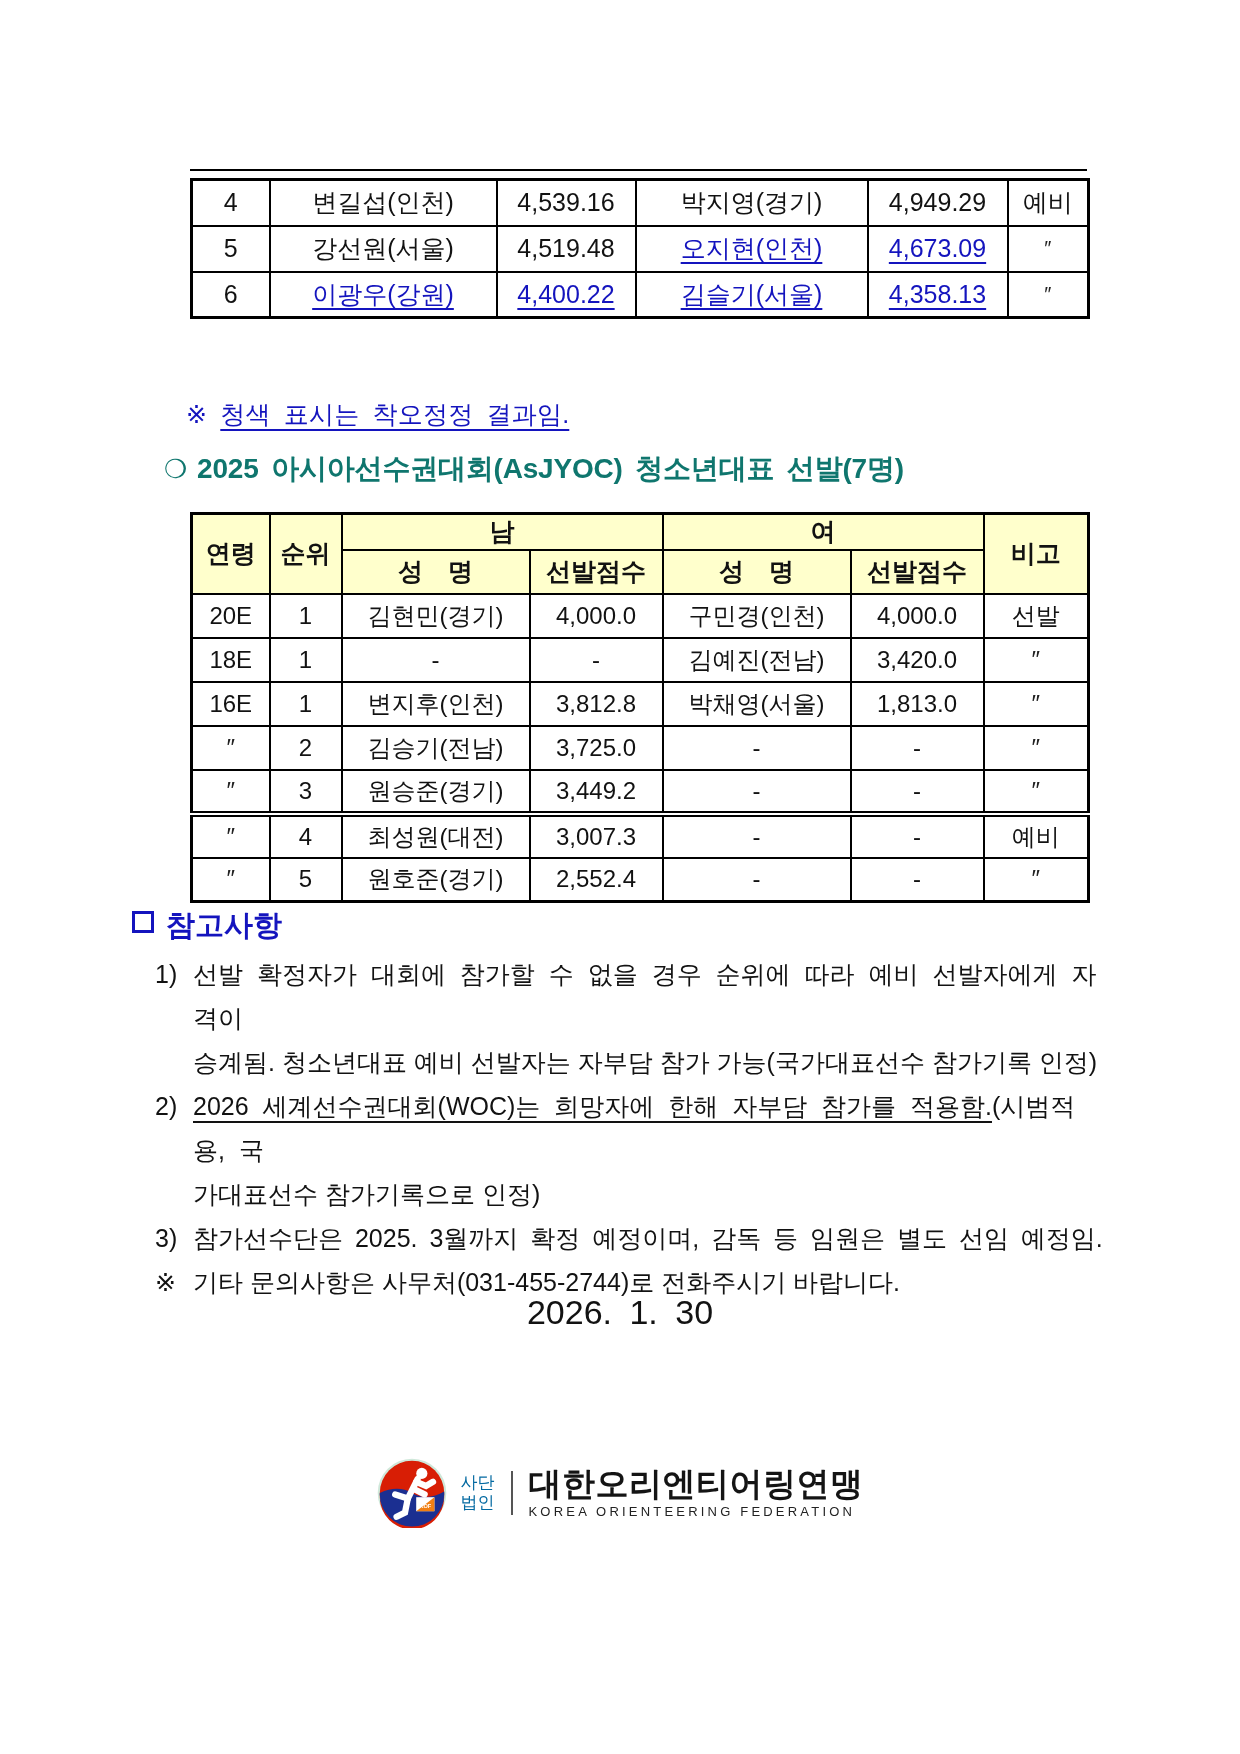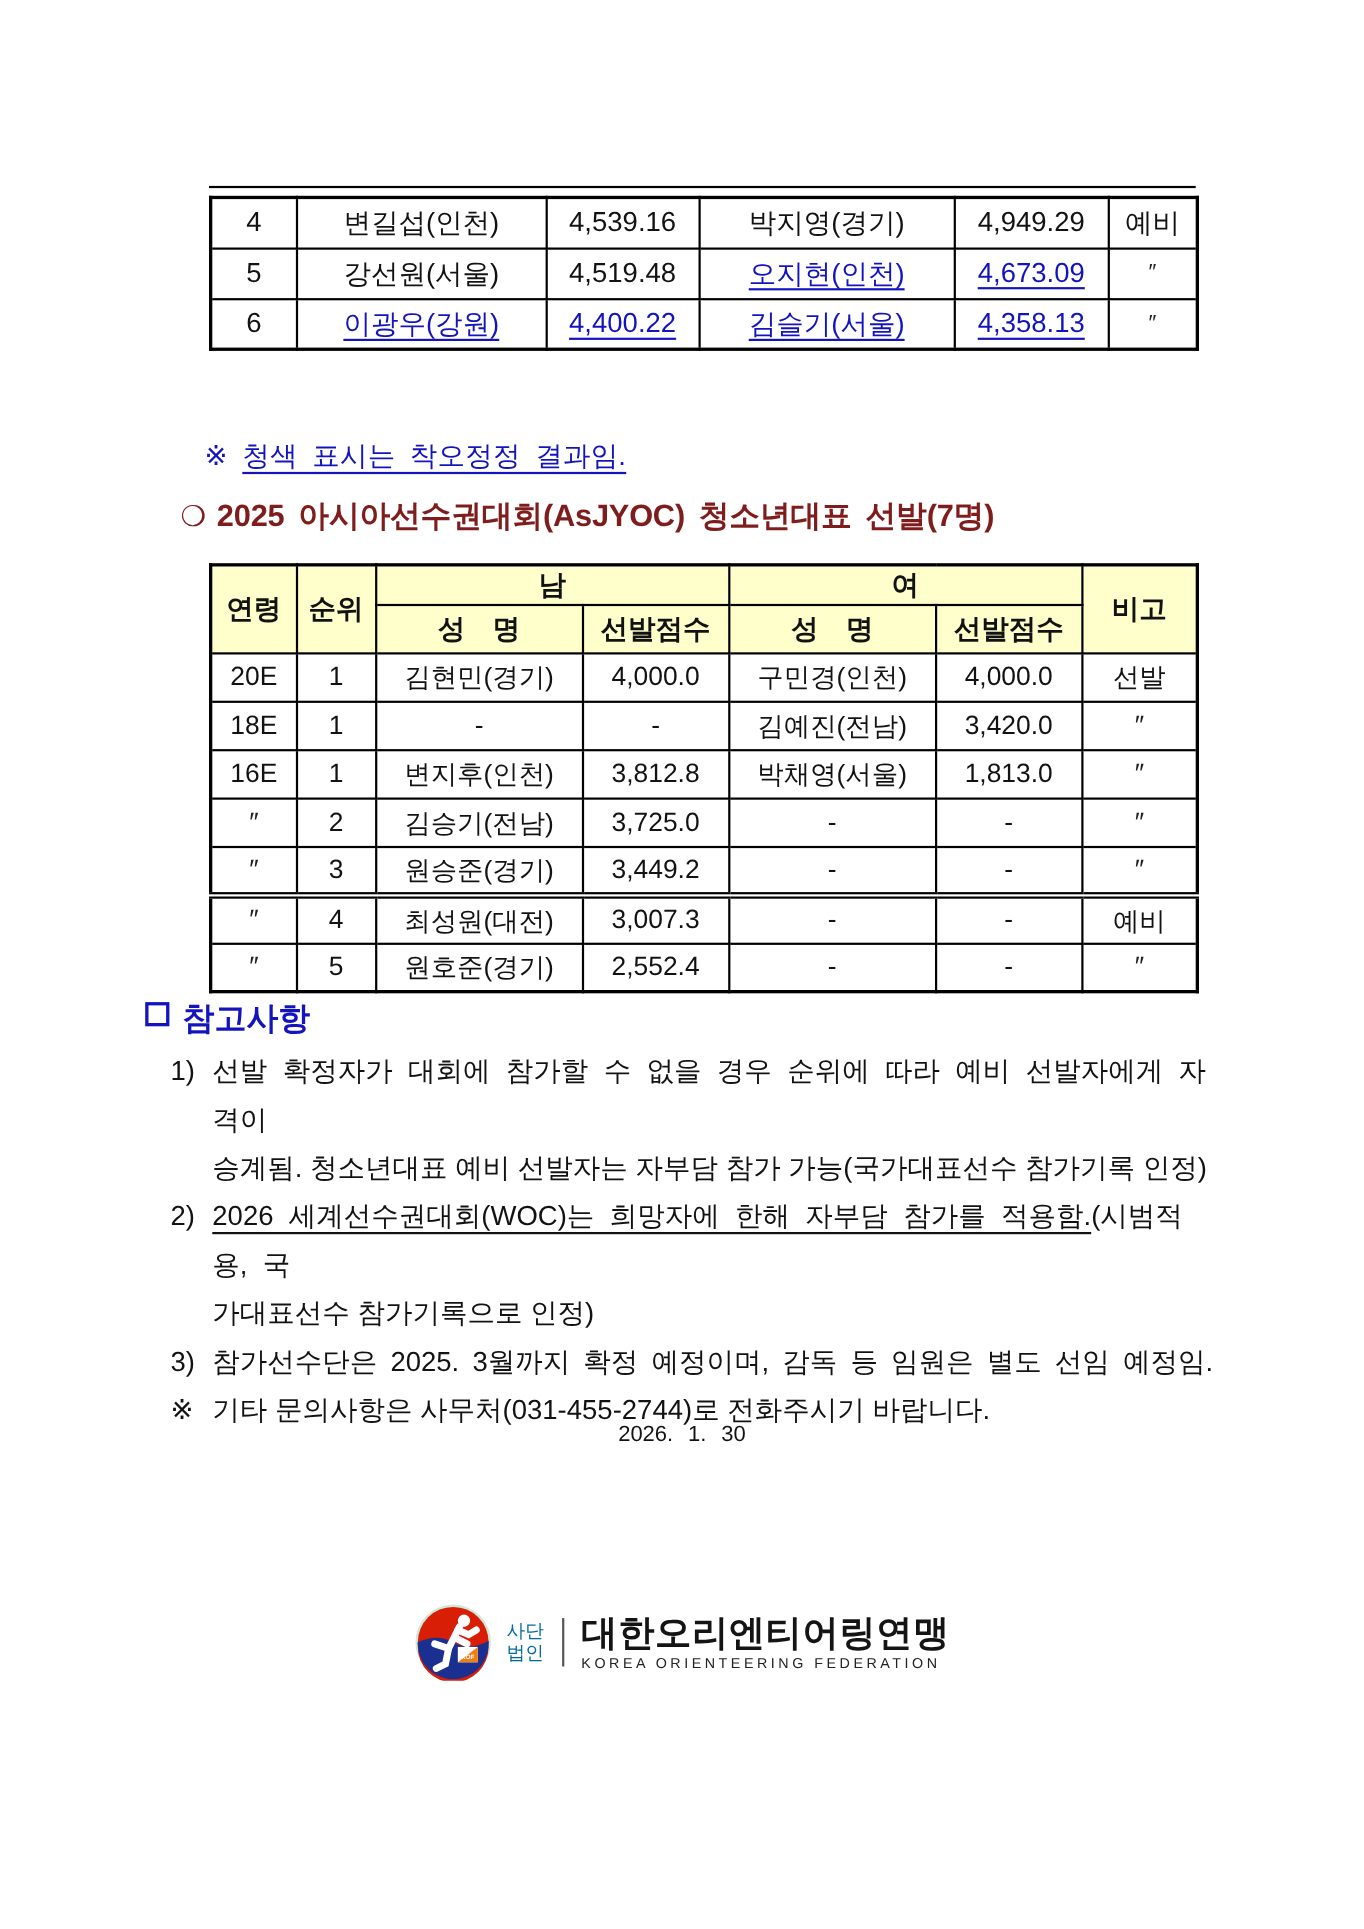--- a/index.html
+++ b/index.html
@@ -29,37 +29,37 @@
   .table2 td { height:44px; font-size:24px; }
   .table2 tr.group-split td { border-bottom:6px double #000; }
 
   .corrected { color:#1414BE; text-decoration:underline; text-underline-offset:5px; text-decoration-thickness:2px; }
   .ditto { font-size:20px; color:#222; }
 
   
   .note { position:absolute; left:186px; font-size:25px; letter-spacing:0.2px; word-spacing:6px; }
   .note-blue { color:#1414BE; }
   .note-blue .u { text-decoration:underline; text-underline-offset:6px; text-decoration-thickness:2px; }
-  .sec-title { position:absolute; left:164px; top:450px; font-size:28px; font-weight:bold; color:#7f1d1d;
+  .sec-title { position:absolute; left:164px; top:450px; font-size:28px; font-weight:bold; color:#0f766e;
                letter-spacing:-0.2px; word-spacing:5px; }
   .sec-title .bullet { font-weight:normal; font-size:26px; margin-right:10px; }
 
   .remarks-title { position:absolute; left:132px; top:906px; font-size:29px; font-weight:bold; color:#1414BE; }
   .remarks-title .sq { display:inline-block; width:22px; height:22px; border:3px solid #1414BE;
                        margin-right:12px; vertical-align:2px; }
   .remarks { position:absolute; left:155px; top:952px; width:950px; font-size:25px; line-height:44px;
              color:#121212; }
   .remark-line { display:flex; }
   .remark-label { flex:0 0 38px; }
   .remark-body { flex:1; }
   .just { word-spacing:7px; }
   .cont { padding-left:38px; }
   .u2 { text-decoration:underline; text-underline-offset:6px; text-decoration-thickness:2px; }
 
-  .doc-date { position:absolute; left:0; top:1293px; width:100%; text-align:center; font-size:20px;
+  .doc-date { position:absolute; left:0; top:1293px; width:100%; text-align:center; font-size:34px;
               word-spacing:8px; color:#121212; }
 
   
   .footer-logo { position:absolute; left:0; top:1458px; width:100%; display:flex;
                  justify-content:center; align-items:center; gap:14px; }
   .emblem { width:70px; height:70px; flex:0 0 70px; }
   .org-type { font-size:17px; line-height:20px; color:#0369a1; text-align:center; }
   .org-divider { width:2px; height:44px; background:#555; margin:0 2px; }
   .org-names { text-align:left; }
   .org-name { font-size:33px; font-weight:bold; color:#141414; letter-spacing:0.5px; line-height:34px; }

